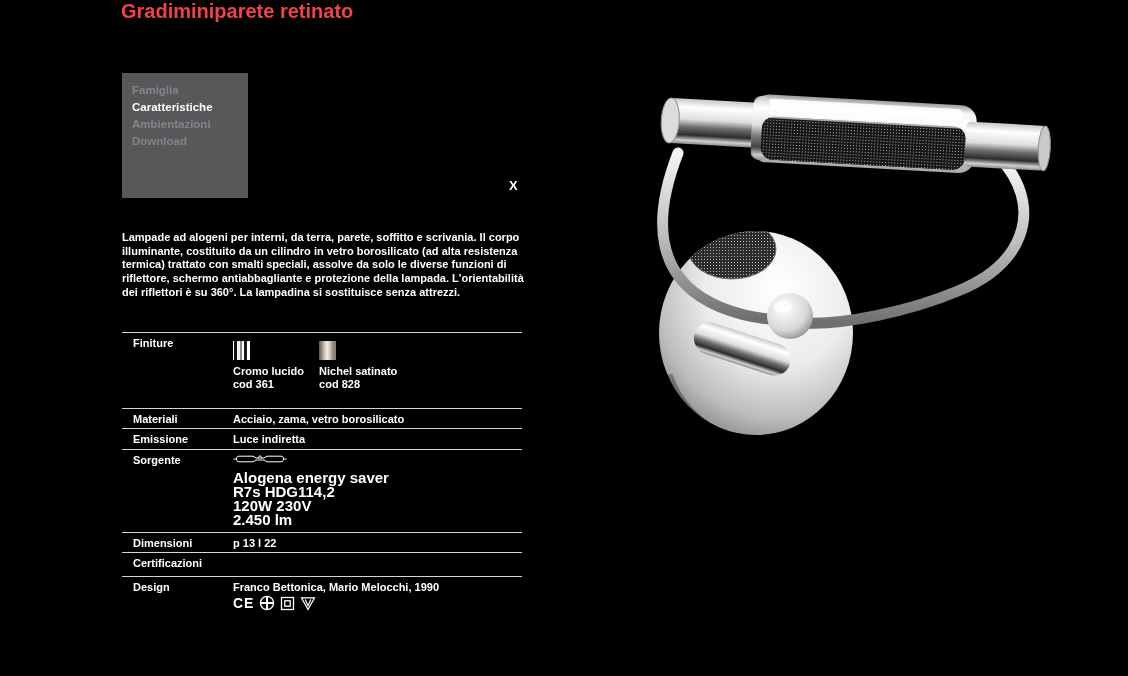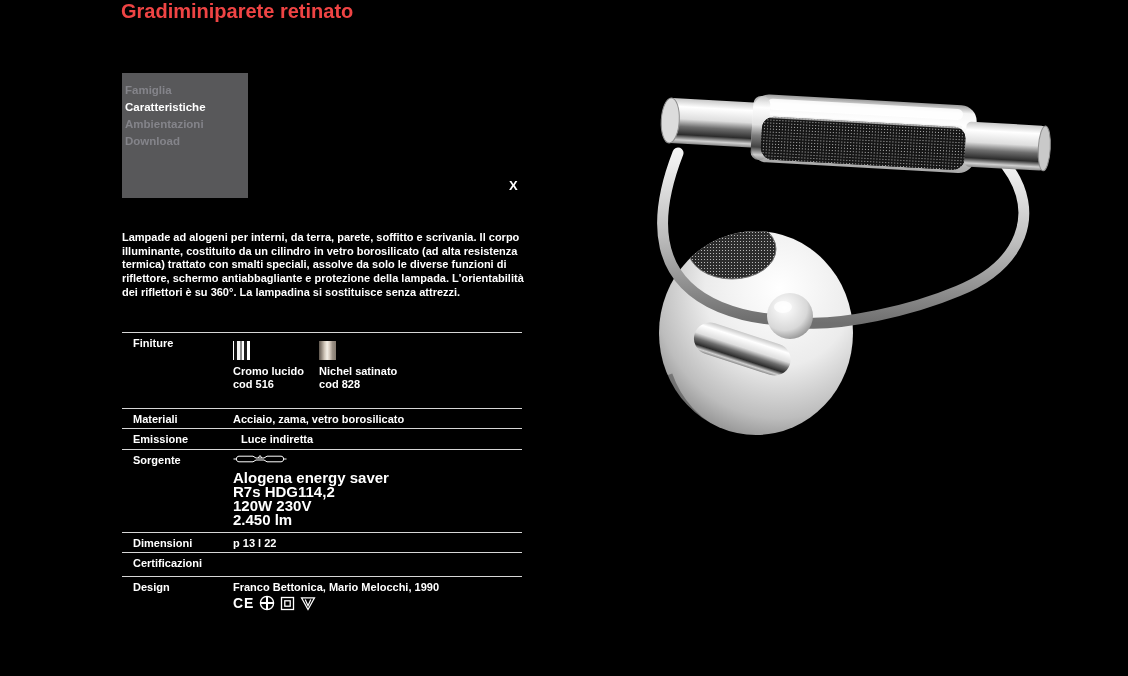--- a/index.html
+++ b/index.html
@@ -12,42 +12,42 @@
     position:absolute;left:121px;top:0px;margin:0;
     font-size:20px;font-weight:bold;letter-spacing:0px;color:#ef4444;
   }
   .close-x{
     position:absolute;left:509px;top:179px;
     font-size:13px;font-weight:bold;color:#fff;cursor:pointer;line-height:14px;
   }
   
   .side-menu{
     position:absolute;left:122px;top:73px;width:126px;height:125px;
-    background:#58585a;box-sizing:border-box;padding:9px 0 0 3px;
+    background:#58585a;box-sizing:border-box;padding:9px 0 0 10px;
   }
   .side-menu .item{
     font-size:11.5px;font-weight:bold;line-height:17px;color:#84848a;cursor:pointer;
   }
   .side-menu .item.active{color:#ffffff;}
   
   .descr{
     position:absolute;left:122px;top:220px;width:402px;
     font-size:11px;font-weight:bold;line-height:13.7px;color:#fff;
   }
   
   .spec{position:absolute;left:122px;top:332px;width:400px;}
   .spec .row{border-top:1px solid #d6d6d6;box-sizing:border-box;display:flex;}
   .spec .lbl{
     width:111px;flex:0 0 111px;box-sizing:border-box;padding:4px 0 0 11px;
     font-size:11px;font-weight:bold;
   }
   .spec .val{font-size:11px;font-weight:bold;padding-top:4px;}
   .r-finiture{height:76px;}
   .r-materiali{height:20px;}
-  .r-emissione{height:21px;gap:8px;}
+  .r-emissione{height:21px;}
   .r-sorgente{height:83px;}
   .r-dimensioni{height:20px;}
   .r-cert{height:24px;}
   .r-design{height:24px;}
   .fin-opt{display:inline-block;width:83px;vertical-align:top;padding-top:8px;}
   .swatch{width:17px;height:19px;display:block;margin-bottom:5px;border:0;}
   .swatch.cromo{
     background:linear-gradient(90deg,#fff 0,#fff 7%,#111 7%,#111 26%,#f2f2f2 26%,#f2f2f2 40%,#8a8a8a 40%,#8a8a8a 52%,#fff 52%,#fff 62%,#1c1c1c 62%,#1c1c1c 82%,#fff 82%);
   }
   .swatch.nichel{
@@ -81,21 +81,21 @@
   <p class="descr">Lampade ad alogeni per interni, da terra, parete, soffitto e scrivania. Il corpo illuminante, costituito da un cilindro in vetro borosilicato (ad alta resistenza termica) trattato con smalti speciali, assolve da solo le diverse funzioni di riflettore, schermo antiabbagliante e protezione della lampada. L'orientabilità dei riflettori è su 360°. La lampadina si sostituisce senza attrezzi.</p>
 
   <div class="spec">
 
     <div class="row r-finiture">
       <div class="lbl">Finiture</div>
       <div class="val" style="padding-top:0;">
         <div class="fin-opt">
           <span class="swatch cromo"></span>
           <div class="fin-name">Cromo lucido</div>
-          <div class="fin-code">cod 516</div>
+          <div class="fin-code">cod 361</div>
         </div>
         <div class="fin-opt">
           <span class="swatch nichel"></span>
           <div class="fin-name">Nichel satinato</div>
           <div class="fin-code">cod 828</div>
         </div>
       </div>
     </div>
 
     <div class="row r-materiali">

